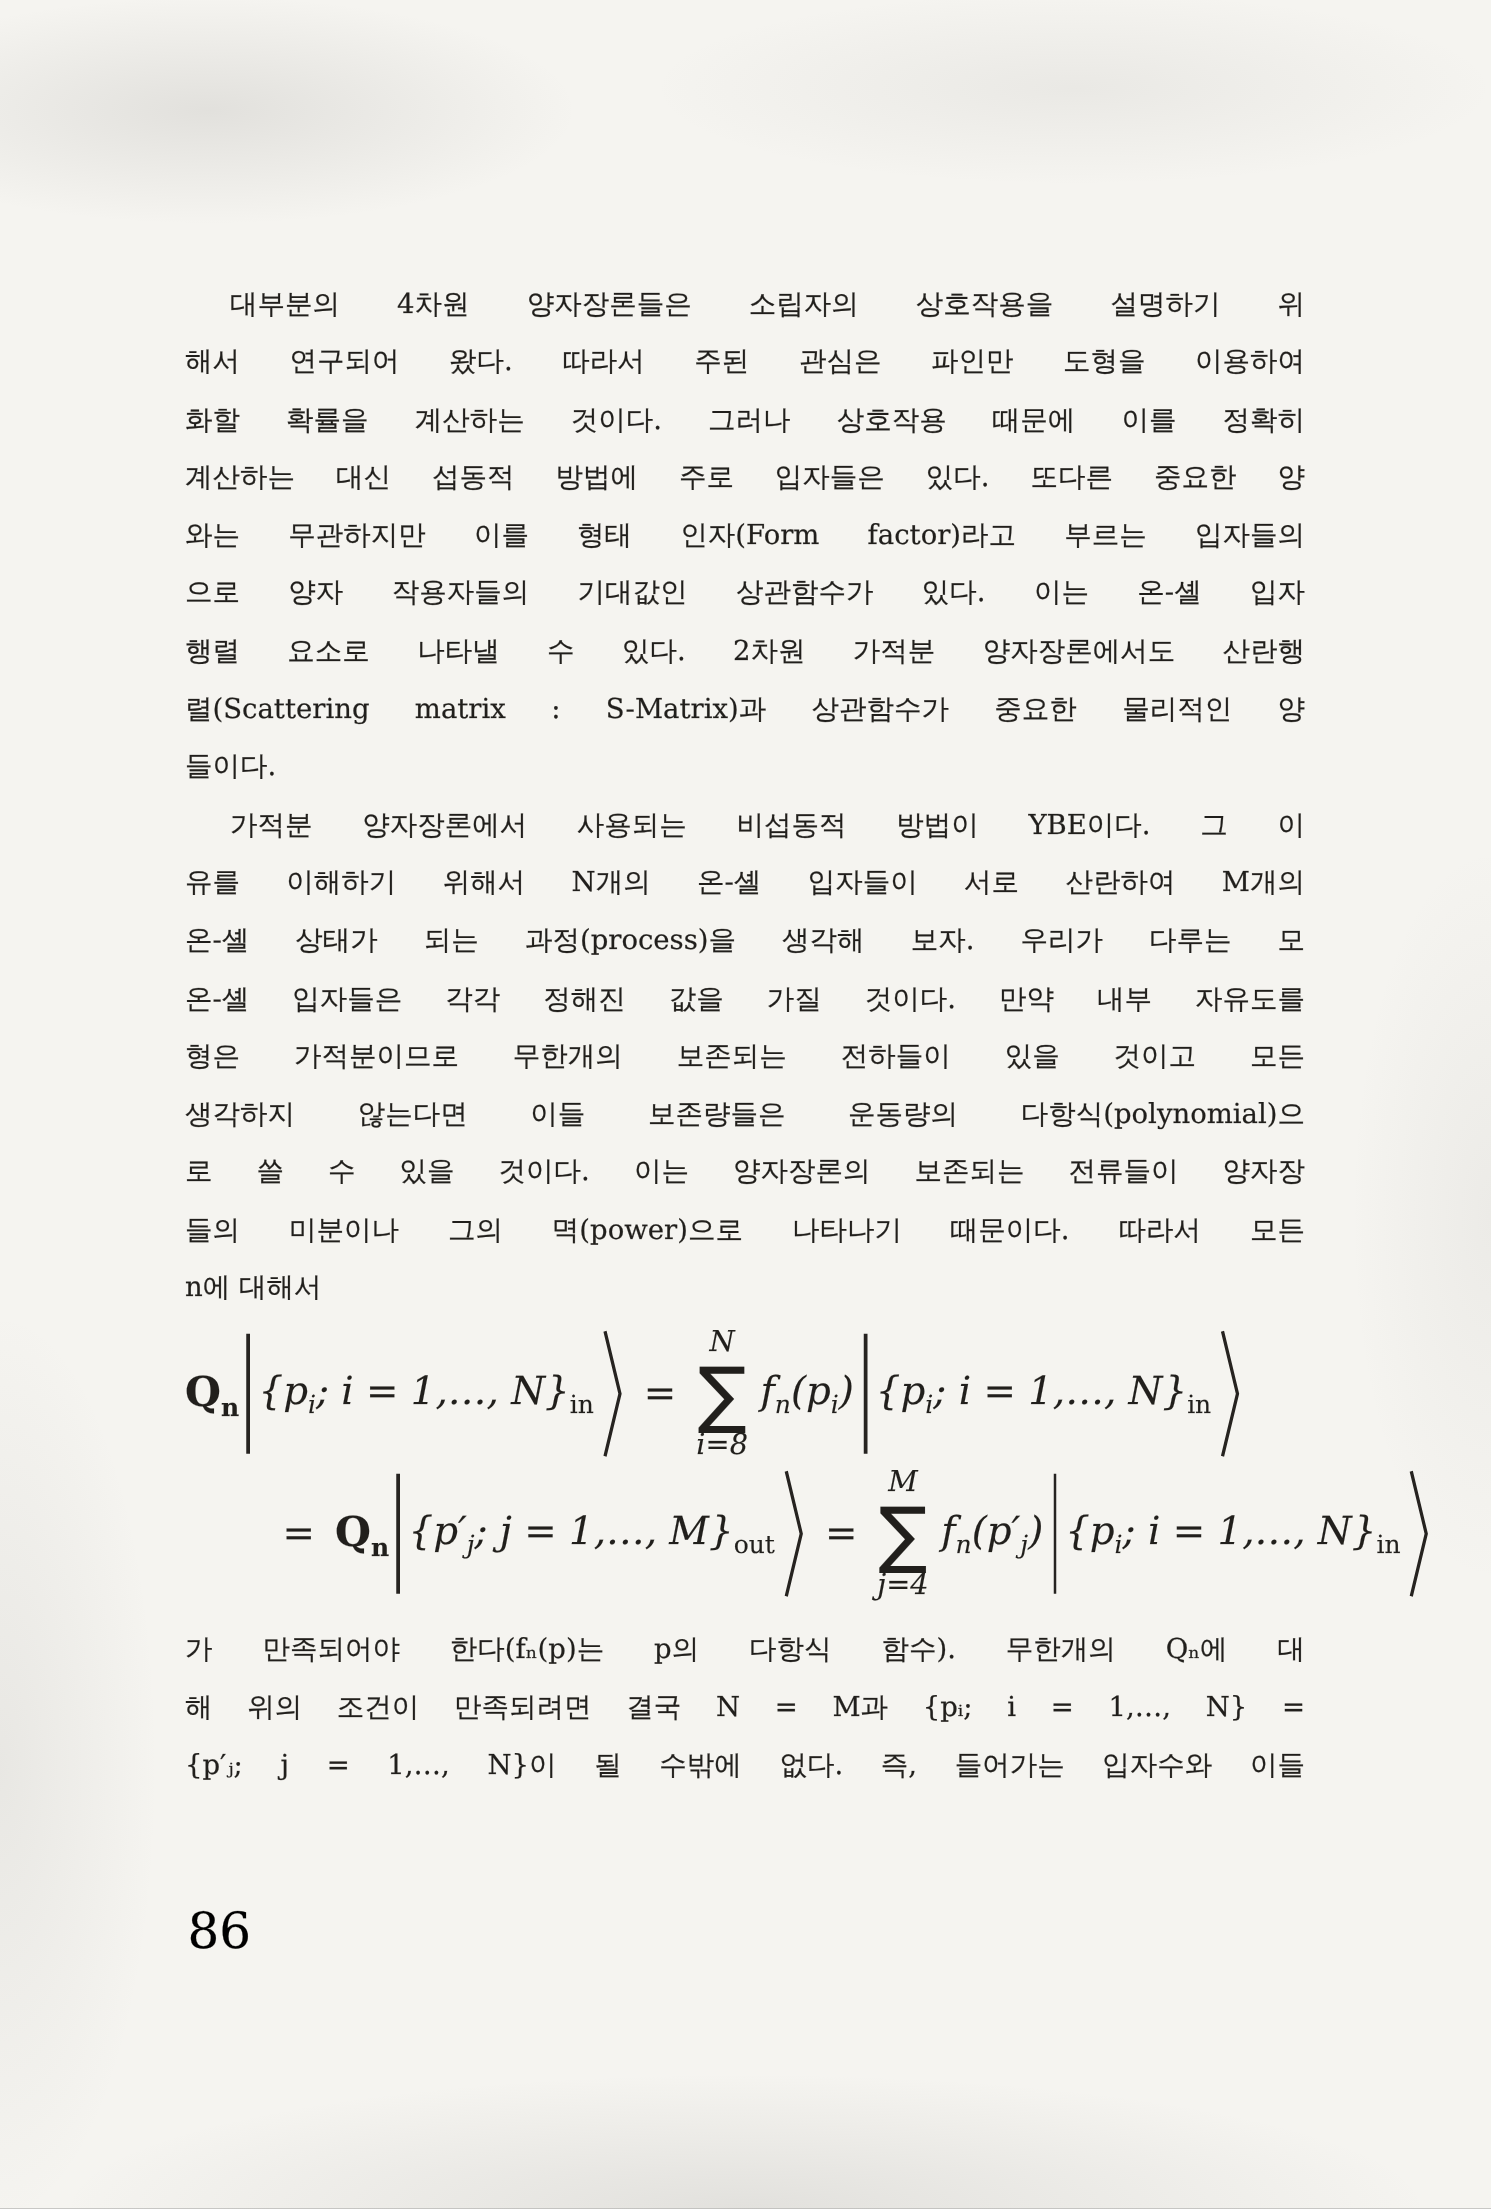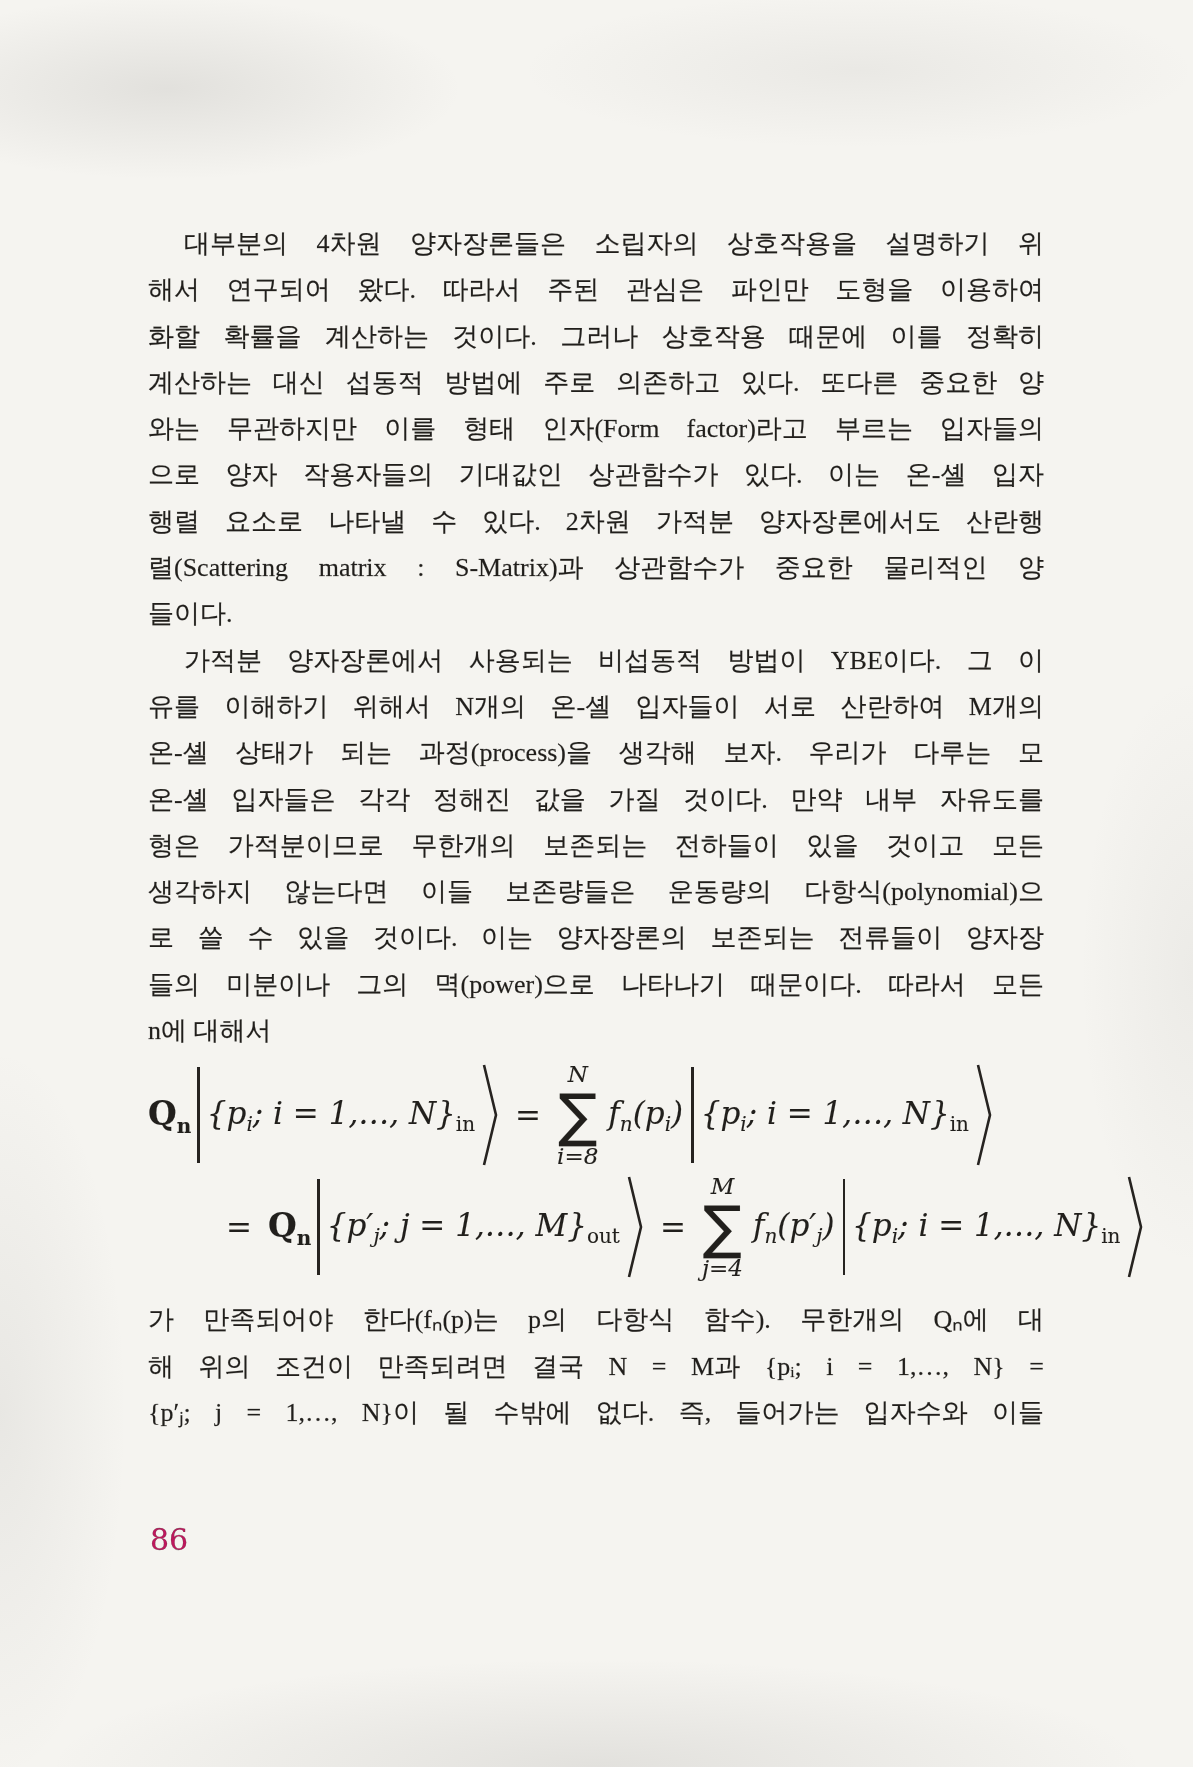--- a/index.html
+++ b/index.html
@@ -21,26 +21,25 @@
       radial-gradient(ellipse 760px 150px at 50% 100%, rgba(110,108,105,0.14), transparent 72%),
       radial-gradient(ellipse 180px 520px at 0% 80%, rgba(120,118,115,0.10), transparent 70%),
       radial-gradient(ellipse 160px 420px at 100% 55%, rgba(130,128,125,0.08), transparent 70%);
   }
   .content{
     position:absolute;left:148px;top:221px;width:896px;
     -webkit-text-stroke:0.3px rgba(33,31,28,0.55);
   }
   .para{margin:0;padding:0;}
   .line{
-    font-size:26px;
+    font-size:22px;
     line-height:46.3px;
     height:46.3px;
     text-align:justify;
     text-align-last:justify;
-    font-family:Liberation Serif, serif;
   }
   .line.indent{text-indent:36px;}
   .line.noj{text-align:left;text-align-last:left;}
   
   .equation{
     display:flex;align-items:center;
     height:112px;
     font-size:31px;
     white-space:nowrap;
     -webkit-text-stroke:0.2px rgba(33,31,28,0.5);
@@ -66,35 +65,35 @@
   }
   .sumtop,.sumbot{font-size:23px;line-height:1.15;}
   .sumsym{
     font-size:58px;line-height:0.95;
     font-family:"DejaVu Sans","Liberation Sans",sans-serif;
   }
   .term{margin-right:2px;}
   
   .page-number{
     position:absolute;left:150px;top:1522px;
-    font-size:30px;color:#be185d;
+    font-size:40px;color:#000000;
     -webkit-text-stroke:0.3px rgba(33,31,28,0.55);
   }
 </style>
 </head>
 <body>
 
 <div class="page">
   <div class="content">
 
     <div class="para">
       <div class="line indent">대부분의 4차원 양자장론들은 소립자의 상호작용을 설명하기 위</div>
       <div class="line">해서 연구되어 왔다. 따라서 주된 관심은 파인만 도형을 이용하여</div>
       <div class="line">화할 확률을 계산하는 것이다. 그러나 상호작용 때문에 이를 정확히</div>
-      <div class="line">계산하는 대신 섭동적 방법에 주로 의존하고 있다. 또다른 중요한 양</div>
+      <div class="line">계산하는 대신 섭동적 방법에 주로 입자들은 있다. 또다른 중요한 양</div>
       <div class="line">와는 무관하지만 이를 형태 인자(Form factor)라고 부르는 입자들의</div>
       <div class="line">으로 양자 작용자들의 기대값인 상관함수가 있다. 이는 온-셸 입자</div>
       <div class="line">행렬 요소로 나타낼 수 있다. 2차원 가적분 양자장론에서도 산란행</div>
       <div class="line">렬(Scattering matrix : S-Matrix)과 상관함수가 중요한 물리적인 양</div>
       <div class="line noj">들이다.</div>
     </div>
 
     <div class="para">
       <div class="line indent">가적분 양자장론에서 사용되는 비섭동적 방법이 YBE이다. 그 이</div>
       <div class="line">유를 이해하기 위해서 N개의 온-셸 입자들이 서로 산란하여 M개의</div>

